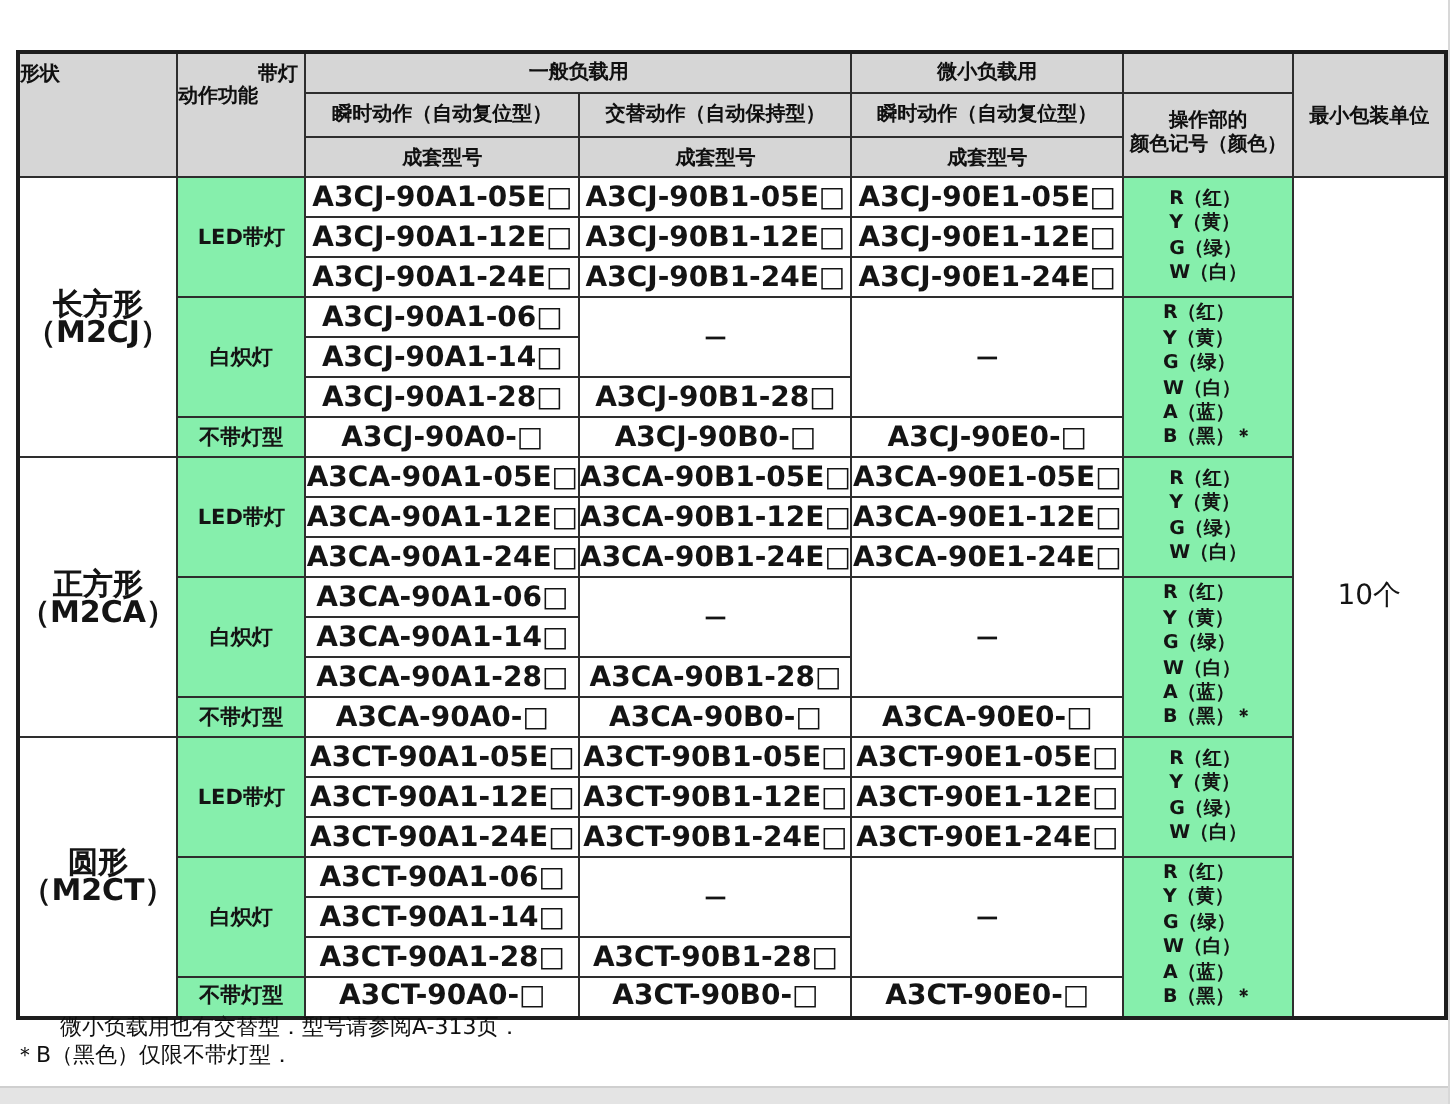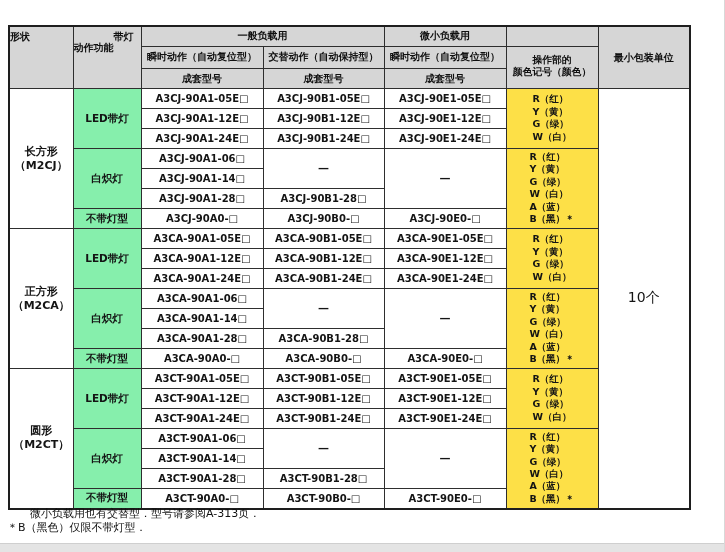--- a/index.html
+++ b/index.html
@@ -24,26 +24,26 @@
     overflow:hidden; white-space:nowrap;
   }
   table.catalog th {
     background:#d6d6d6; font-weight:bold; font-size:10px; color:#101010;margin-top:36px;
   }
   th.hdr-wide { font-size:10.5px; }
   .split { display:flex; flex-direction:row; height:61px; }
   .split .s-top { height:41px; display:flex; align-items:center; justify-content:center; }
   .split .s-bot { height:20px; display:flex; align-items:center; justify-content:center; }
   th.color-hdr div { line-height:12.5px; font-size:9.8px;font-family:Liberation Mono, monospace; }
-  td.shape { font-weight:bold; font-size:11px; background:#ffffff; }
+  td.shape { font-weight:bold; font-size:15px; background:#ffffff; }
   td.shape div { line-height:14px; }
   td.lamp { font-weight:bold; font-size:10.5px; background:#86efac; }
-  td.model { font-weight:bold; font-size:10px; background:#ffffff; }
+  td.model { font-weight:bold; font-size:14px; background:#ffffff; }
   td.dash { font-weight:bold; font-size:11px; background:#ffffff; }
-  td.colors { background:#fde047; }
+  td.colors { background:#86efac; }
   td.colors .inner { display:inline-block; text-align:left; }
   td.colors .inner div { font-weight:bold; font-size:9.5px; line-height:12.4px; }
   td.pkg { font-size:14px; background:#ffffff; }
   .notes { position:absolute; left:7px; top:507px; font-size:11px; line-height:13.6px; color:#101010; }
   .notes .indent { padding-left:23px; }
   .bottom-strip {
     position:absolute; left:0; right:0; bottom:0; height:8px;
     background:#e4e4e4; border-top:1px solid #cfcfcf;
   }
 </style>

